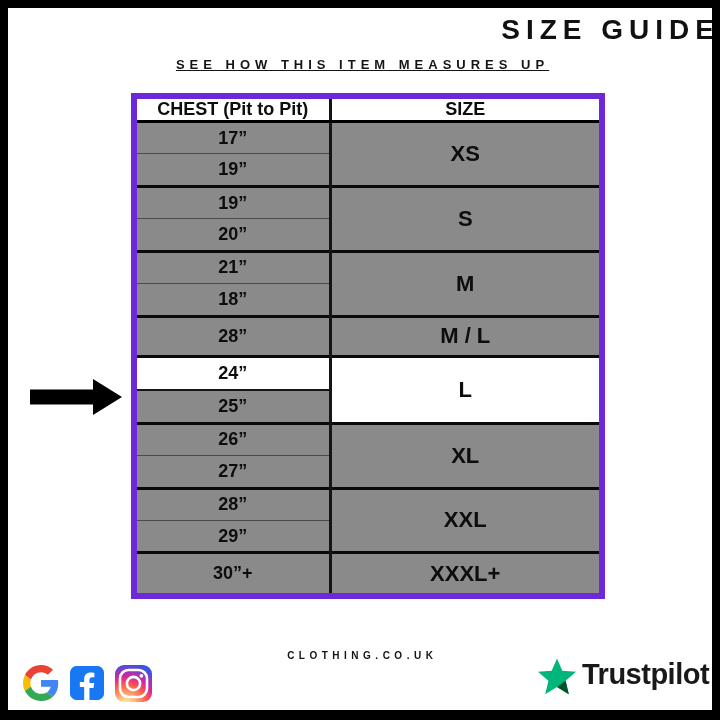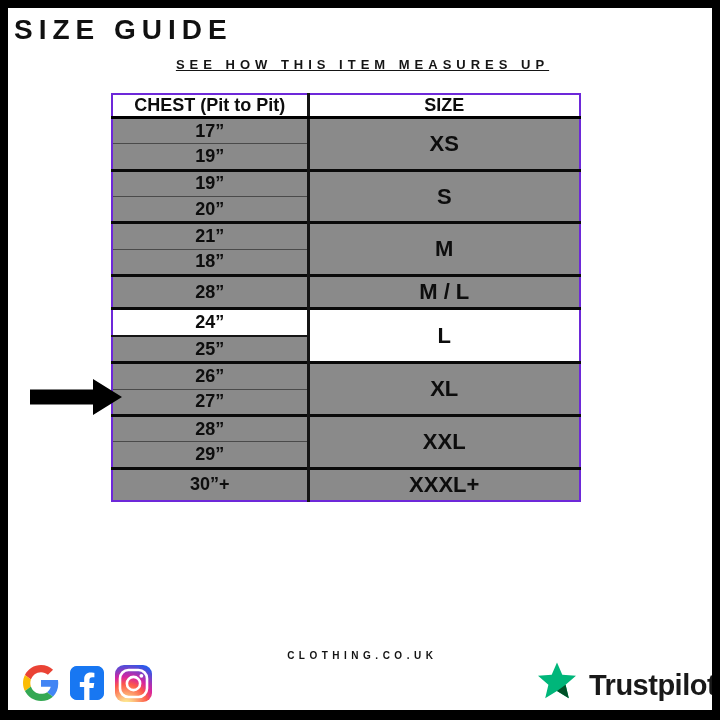--- a/index.html
+++ b/index.html
@@ -7,33 +7,33 @@
   .page {
     position:relative; width:720px; height:720px; background:#ffffff;
     font-family:"Liberation Sans", sans-serif; overflow:hidden;
     -webkit-font-smoothing:antialiased;
   }
   .frame {
     position:absolute; inset:0; border:8px solid #000;
     border-bottom-width:10px; pointer-events:none; z-index:50;
   }
   .title {
-    position:absolute; top:14px; left:0; right:0; text-align:left;
+    position:absolute; top:14px; left:0; right:0; text-align:right;
     font-size:28px; font-weight:bold; color:#111;
     letter-spacing:6px; padding-left:14px;
   }
   .subtitle {
     position:absolute; top:57px; left:0; right:0; text-align:center;
     font-size:13px; font-weight:bold; color:#151515;
     letter-spacing:5px; padding-left:5px;text-decoration:underline;
   }
   table.size-table {
-    position:absolute; left:111px; top:93px; width:468px; height:409px;
+    position:absolute; left:131px; top:93px; width:468px; height:506px;
     border-collapse:collapse; table-layout:fixed;
-    border:2px solid #6d28d9;
+    border:6px solid #6d28d9;
   }
   .size-table th {
     background:#ffffff; border-bottom:3px solid #000;
     font-size:18px; font-weight:bold; color:#0d0d0d; text-align:center;
   }
   .size-table th.chest-h { border-right:3px solid #151515; }
   .size-table td {
     background:#8a8a8a; text-align:center; vertical-align:middle;
     font-weight:bold; color:#0d0d0d; font-size:18px;
     border-top:1.5px solid #4a4a4a;
@@ -65,21 +65,21 @@
   }
   .brand-name {
     font-size:26px; font-weight:bold; letter-spacing:14px; padding-left:14px;
   }
   .brand-domain {
     margin-top:0; font-size:10px; font-weight:bold; letter-spacing:4.5px;
     padding-left:4.5px; color:#141414;
   }
   .trustpilot {
     position:absolute; left:537px; top:658px; height:44px;
-    display:flex; align-items:flex-end; gap:12px;
+    display:flex; align-items:flex-start; gap:5px;
   }
   .tp-label {
     font-size:29px; font-weight:bold; color:#191919; letter-spacing:-0.5px;
   }
 </style>
 </head>
 <body>
 
 <div class="page">
   <div class="frame"></div>

